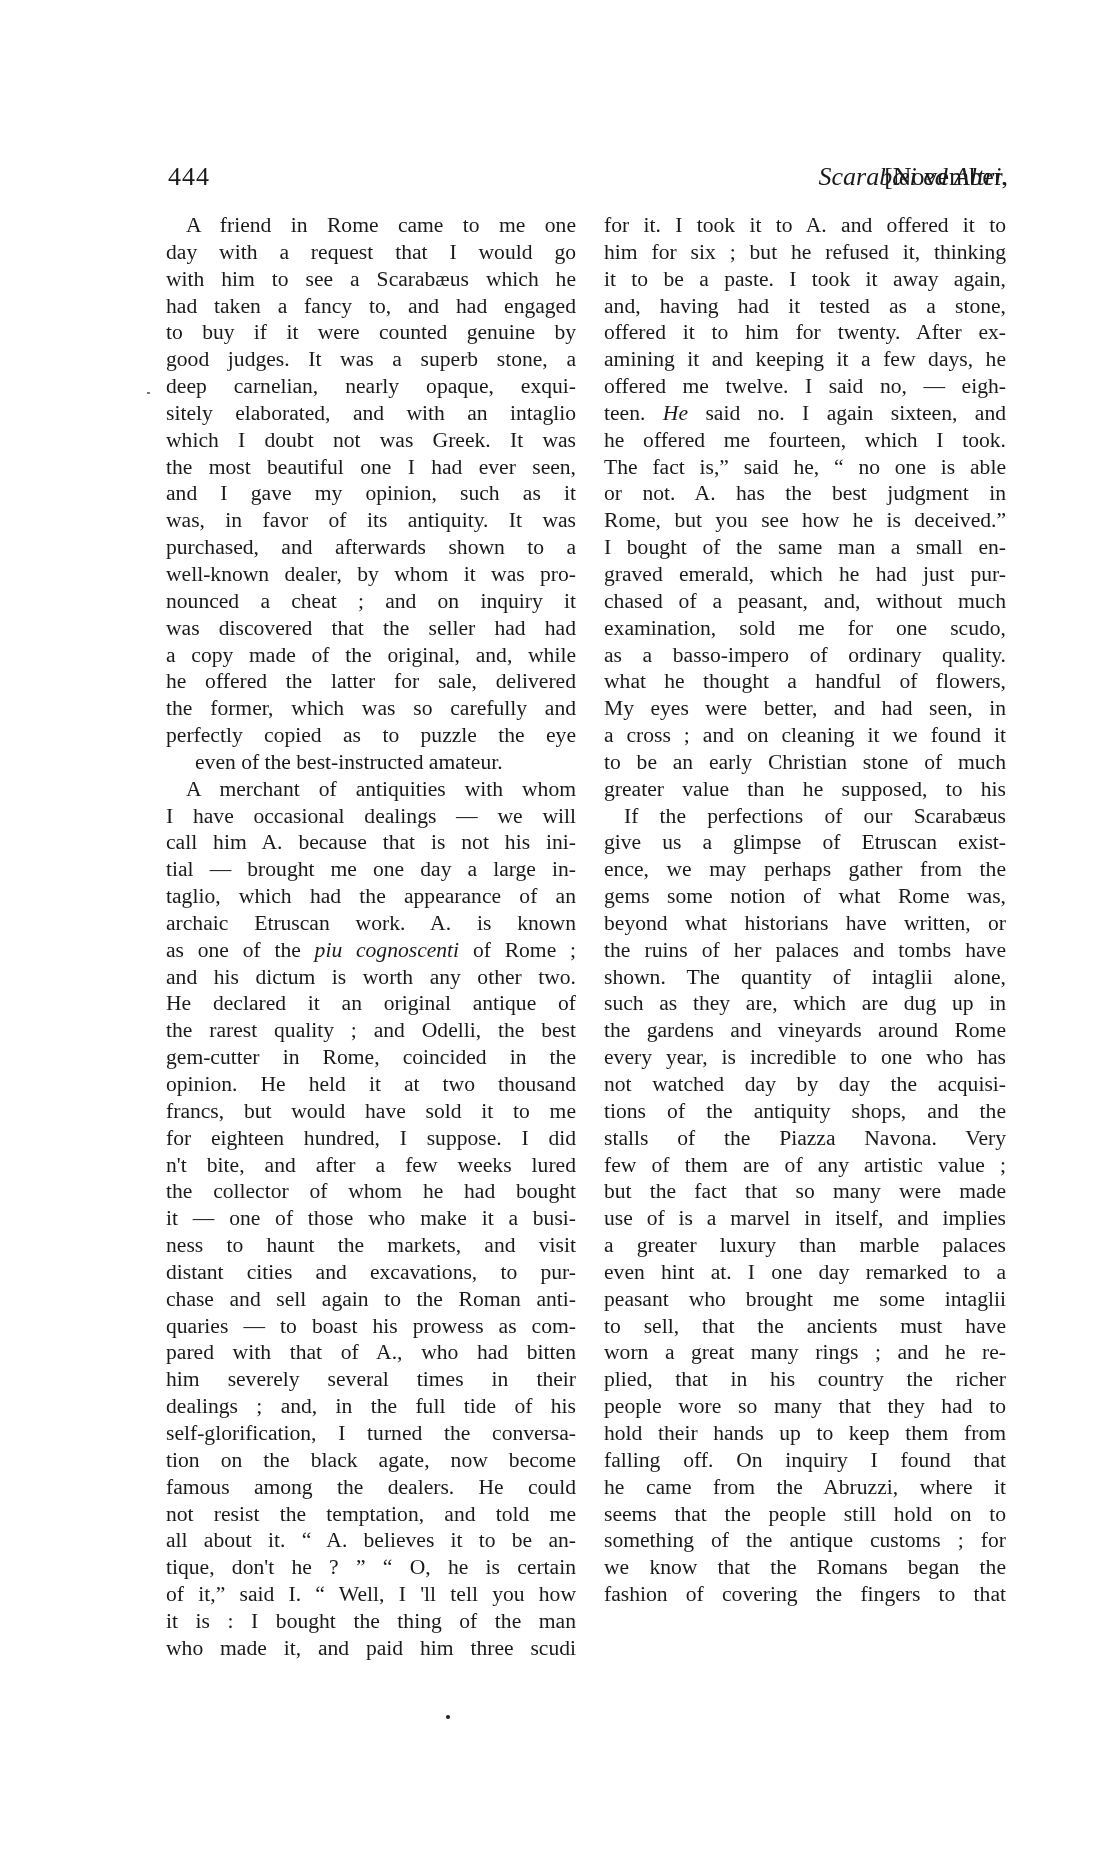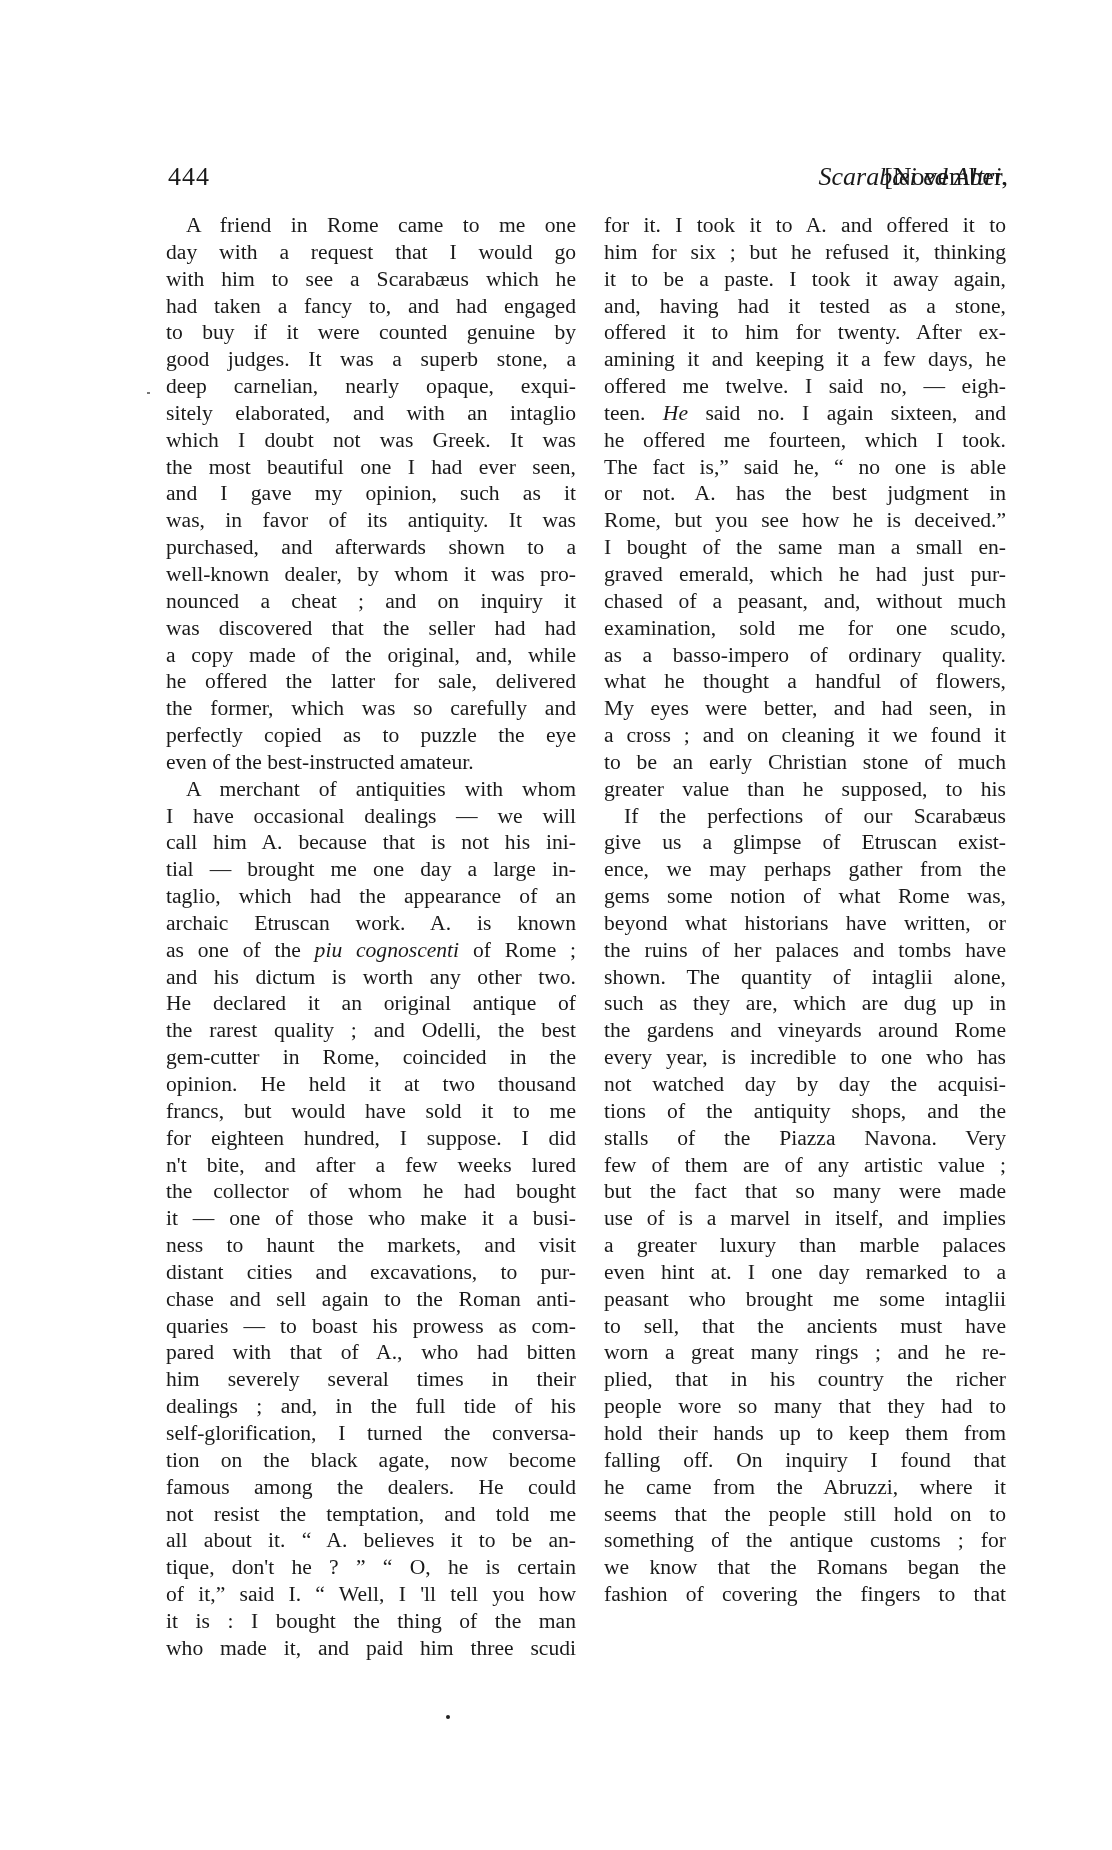--- a/index.html
+++ b/index.html
@@ -66,20 +66,21 @@
     }
     .line {
       display: block;
       height: 26.85px;
       white-space: nowrap;
       text-align: justify;
       text-align-last: justify;
     }
     .line.last {
       text-align-last: left;
+      margin-left: 29px;
     }
     .line.indent {
       padding-left: 20px;
     }
     .line em {
     }
     .speck {
       position: absolute;
       left: 446px;
       top: 1715px;

